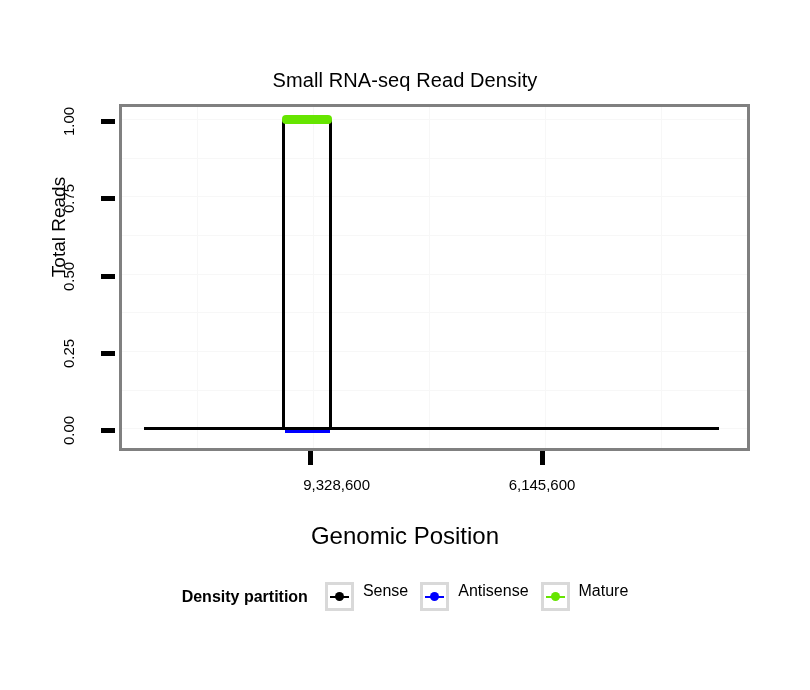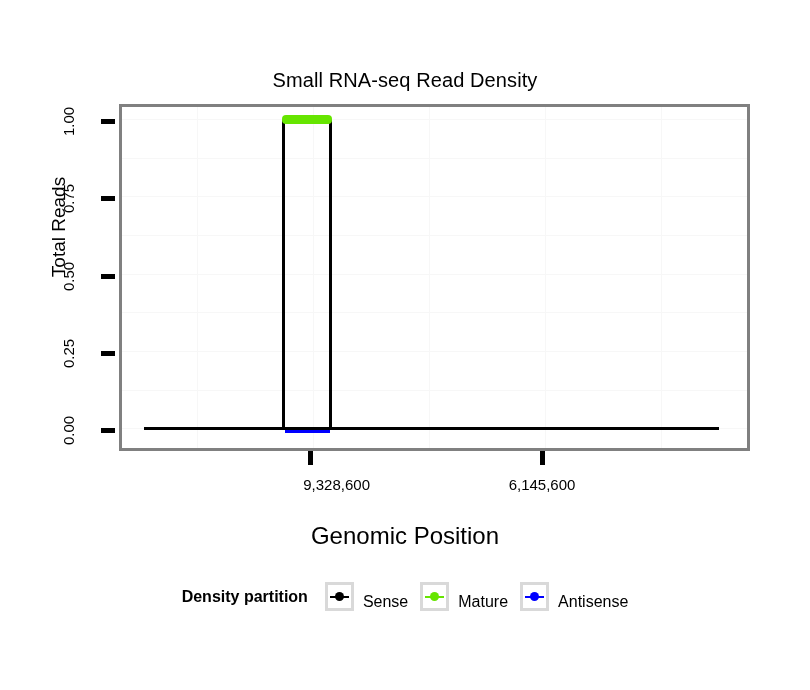--- a/index.html
+++ b/index.html
@@ -159,21 +159,21 @@
   }
   #legend-title {
     font-size: 16px;
     font-weight: bold;
     line-height: 18px;
     margin-right: 17px;
     white-space: nowrap;
   }
   .legend-entry {
     display: flex;
-    align-items: flex-end;
+    align-items: flex-start;
     margin-right: 12px;
   }
   .legend-entry:last-child { margin-right: 0; }
   .legend-key {
     width: 29px;
     height: 29px;
     border: 3px solid #d9d9d9;
     background: #ffffff;
     box-sizing: border-box;
     position: relative;
@@ -274,28 +274,28 @@
     <div class="legend-entry">
       <div class="legend-key">
         <div class="legend-key-line" style="background:#000000;"></div>
         <div class="legend-key-dot" style="background:#000000;"></div>
       </div>
       <div class="legend-label">Sense</div>
     </div>
 
     <div class="legend-entry">
       <div class="legend-key">
+        <div class="legend-key-line" style="background:#0000ff;"></div>
+        <div class="legend-key-dot" style="background:#0000ff;"></div>
+      </div>
+      <div class="legend-label">Antisense</div>
+    </div>
+
+    <div class="legend-entry">
+      <div class="legend-key">
         <div class="legend-key-line" style="background:#66e500;"></div>
         <div class="legend-key-dot" style="background:#66e500;"></div>
       </div>
       <div class="legend-label">Mature</div>
     </div>
-
-    <div class="legend-entry">
-      <div class="legend-key">
-        <div class="legend-key-line" style="background:#0000ff;"></div>
-        <div class="legend-key-dot" style="background:#0000ff;"></div>
-      </div>
-      <div class="legend-label">Antisense</div>
-    </div>
   </div>
 
 </div>
 
 </body></html>

